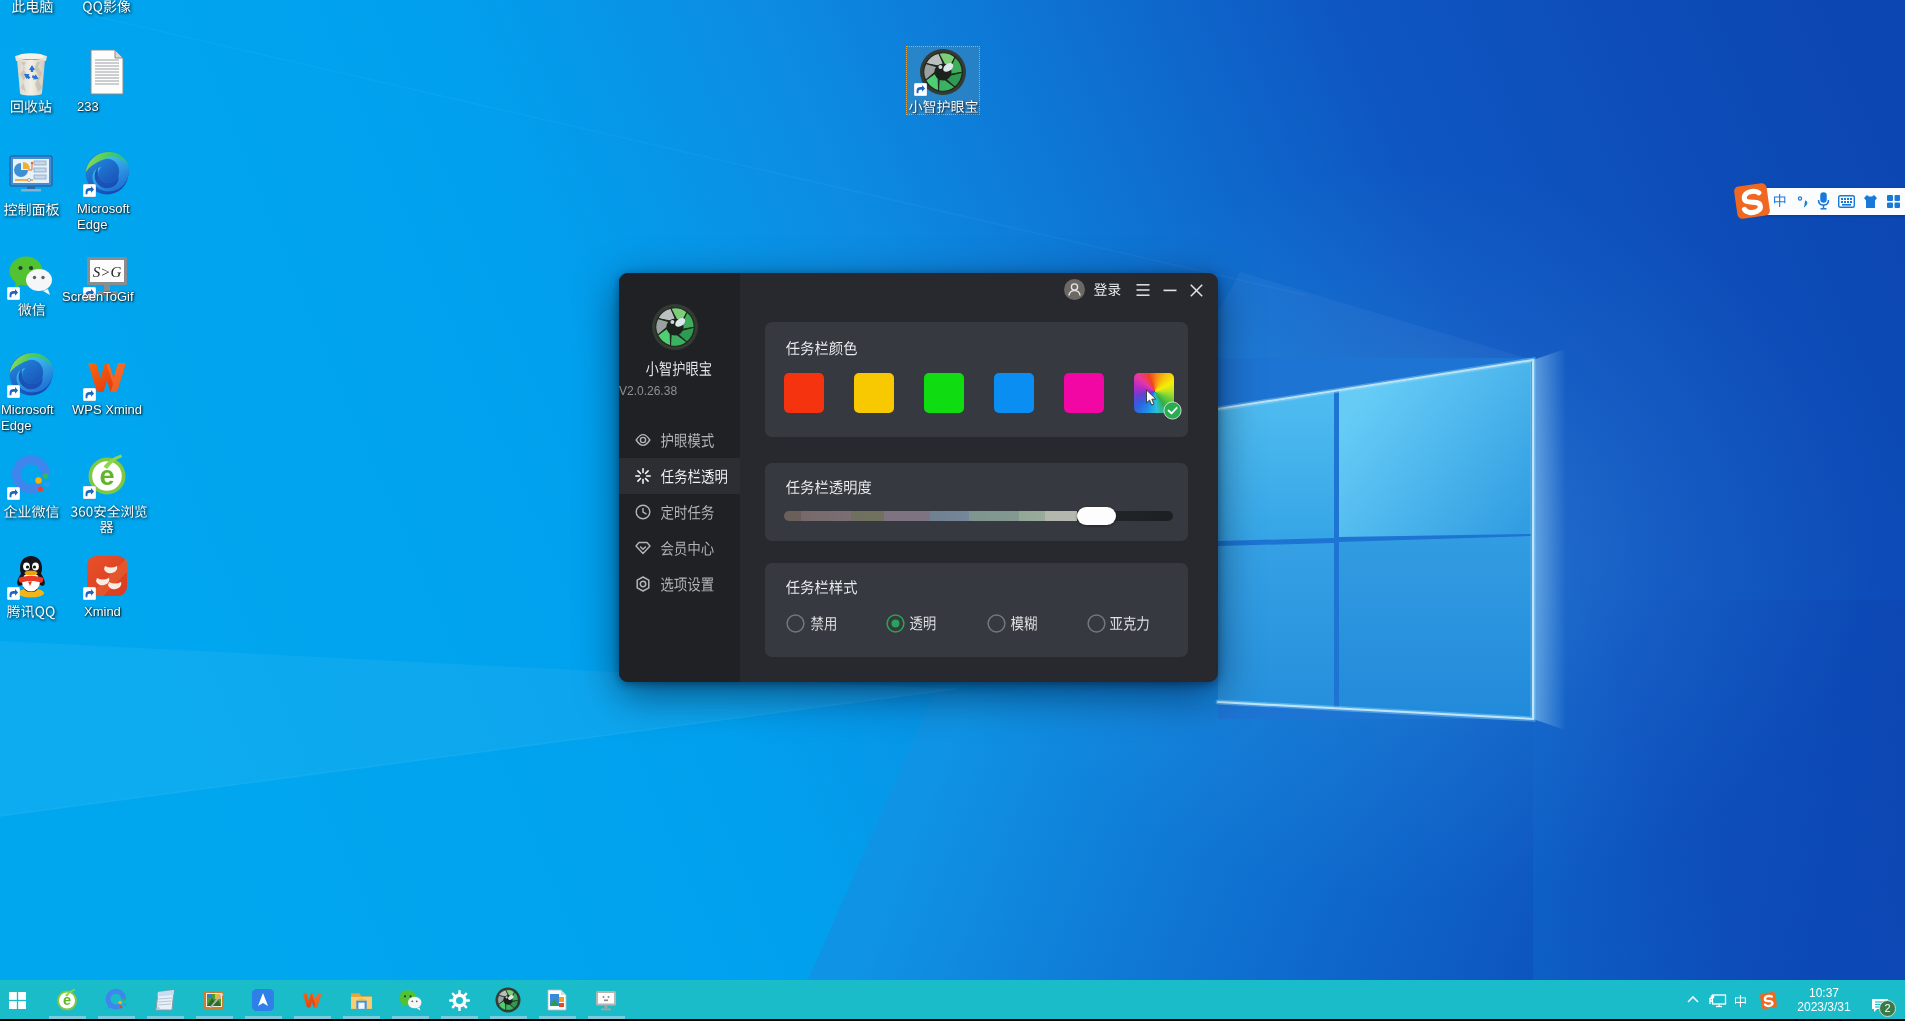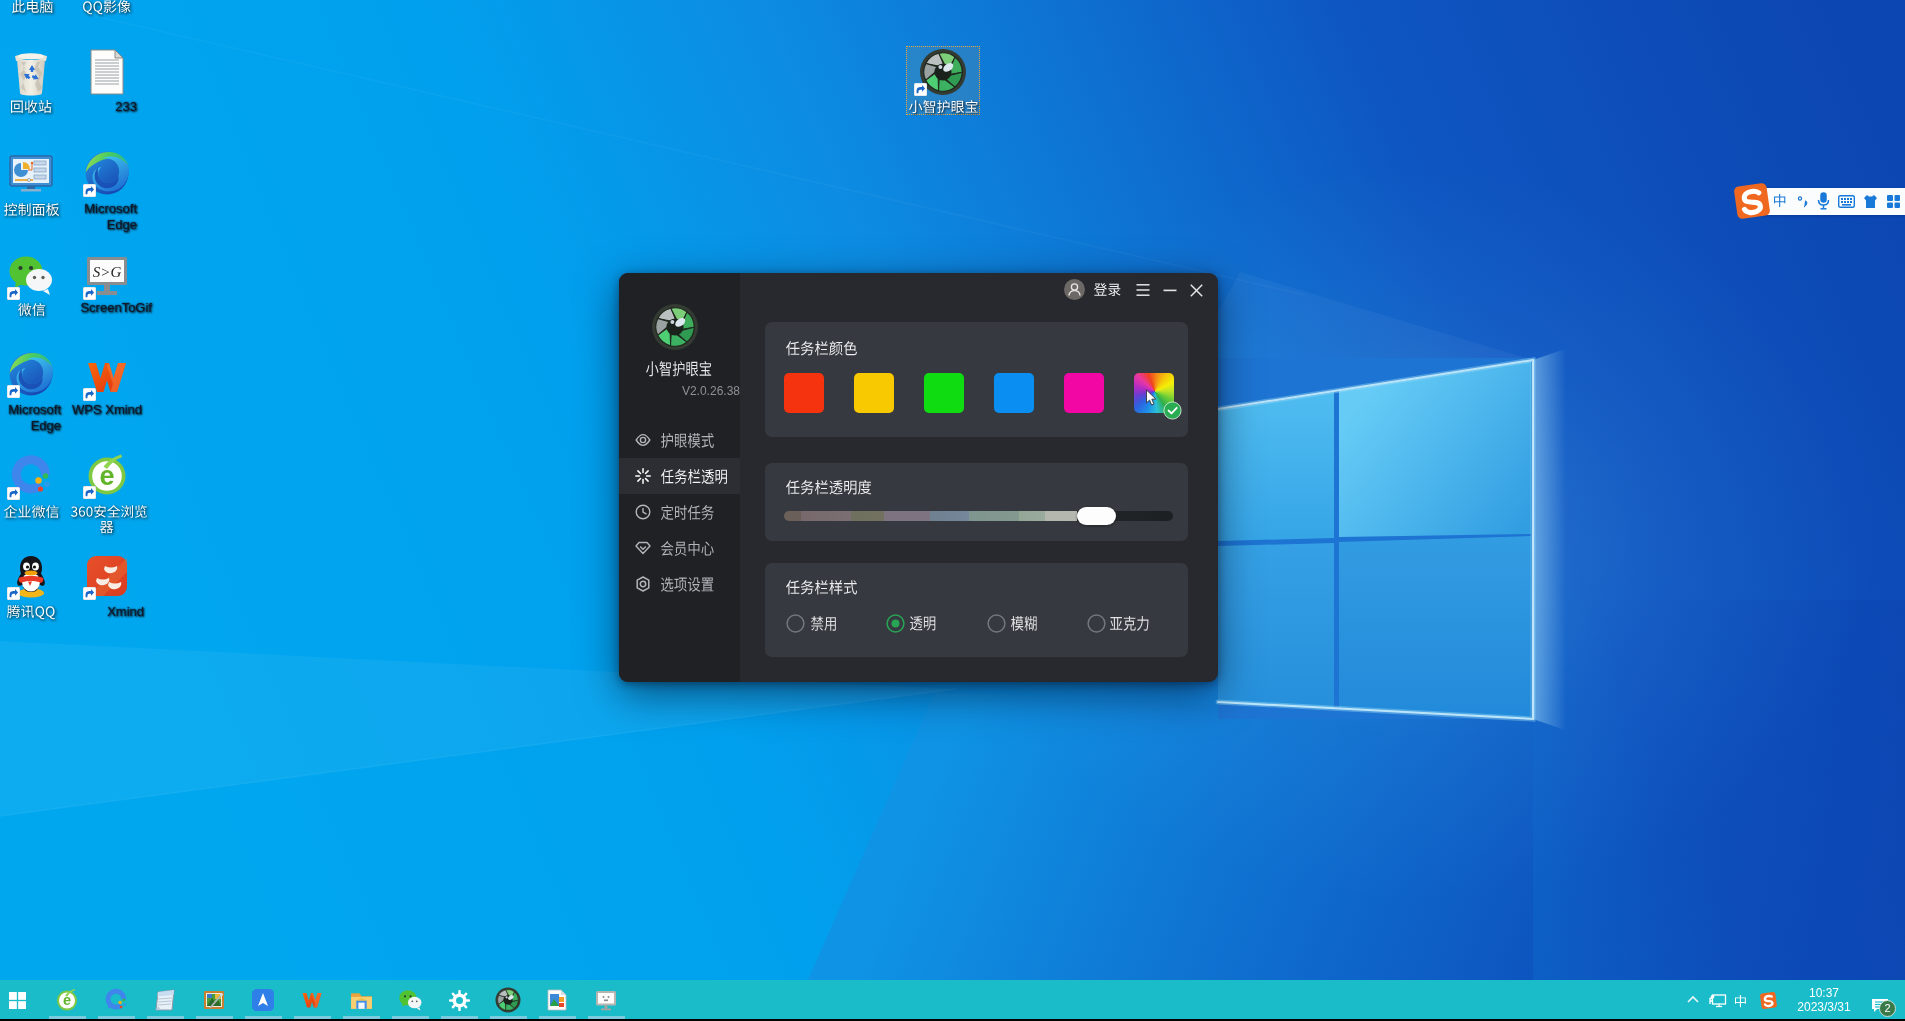--- a/index.html
+++ b/index.html
@@ -1,17 +1,17 @@
 <!DOCTYPE html>
 <html><head><meta charset="utf-8">
 <style>
 *{margin:0;padding:0;box-sizing:border-box}
 html,body{width:1905px;height:1021px;overflow:hidden;background:#0b7fd8;font-family:"Liberation Sans",sans-serif;}
 .abs{position:absolute}
-.lbl{position:absolute;color:#0f172a;font-size:13px;text-align:right;text-shadow:1px 1px 2px rgba(0,0,0,.9),0 0 2px rgba(0,0,0,.7);line-height:15.5px;white-space:nowrap}
+.lbl{position:absolute;color:#ffffff;font-size:13px;text-align:left;text-shadow:1px 1px 2px rgba(0,0,0,.9),0 0 2px rgba(0,0,0,.7);line-height:15.5px;white-space:nowrap}
 </style></head><body>
 <svg class="abs" style="left:0;top:0" width="1905" height="1021">
 <defs>
 <linearGradient id="bgM" gradientUnits="userSpaceOnUse" x1="250" y1="880" x2="1905" y2="180">
  <stop offset="0" stop-color="#00a7ef"></stop>
         <stop offset="0.28" stop-color="#01a0ee"></stop>
  <stop offset="0.45" stop-color="#0c8ce2"></stop>
         <stop offset="0.60" stop-color="#0e72d2"></stop>
  <stop offset="0.75" stop-color="#0e56c2"></stop>
         <stop offset="0.90" stop-color="#0d4cb8"></stop>
@@ -89,21 +89,21 @@
     <path d="M35.9,40.1 A19.2,19.2 0 0 1 19.4,43.7 L20.4,28.5 Z" fill="#3cb162" stroke="#20281f" stroke-width="1.1"></path>
     <path d="M19.6,43.7 A19.2,19.2 0 0 1 6.6,33.1 L19.0,24.4 Z" fill="#4ecf74" stroke="#20281f" stroke-width="1.1"></path>
     <path d="M6.7,33.2 A19.2,19.2 0 0 1 6.8,16.4 L21.4,20.7 Z" fill="#9aa1a1" stroke="#20281f" stroke-width="1.1"></path>
     <circle cx="24" cy="25" r="8.6" fill="#1a221b"></circle>
     <ellipse cx="29.2" cy="20.4" rx="5.6" ry="3.6" transform="rotate(-36 29.2 20.4)" fill="#dde8ee"></ellipse>
     <circle cx="21.4" cy="20.0" r="2.0" fill="#ccd6dc"></circle>
   </svg>
 <svg style="position:absolute;left:646.4px;top:361.3px;overflow:visible;" width="65.1" height="15.3">
     <path fill="#e8eaec" transform="scale(0.81 1) translate(-0.5 13.9) scale(0.016400 -0.016400)" d="M464 826V24C464 4 456 -2 436 -3C415 -4 343 -5 270 -2C282 -23 296 -59 301 -80C395 -81 457 -79 494 -66C530 -54 545 -31 545 24V826ZM705 571C791 427 872 240 895 121L976 154C950 274 865 458 777 598ZM202 591C177 457 121 284 32 178C53 169 86 151 103 138C194 249 253 430 286 577Z M1615 691H1823V478H1615ZM1545 759V410H1896V759ZM1269 118H1735V19H1269ZM1269 177V271H1735V177ZM1195 333V-80H1269V-43H1735V-78H1811V333ZM1162 843C1140 768 1100 693 1050 642C1067 634 1096 616 1110 605C1132 630 1153 661 1173 696H1258V637L1256 601H1050V539H1243C1221 478 1168 412 1040 362C1057 349 1079 326 1089 310C1194 357 1254 414 1288 472C1338 438 1413 384 1443 360L1495 411C1466 431 1352 501 1311 523L1316 539H1503V601H1328L1329 637V696H1477V757H1204C1214 780 1223 805 1231 829Z M2188 839V638H2054V566H2188V350C2132 334 2080 319 2038 309L2059 235L2188 274V14C2188 0 2183 -4 2170 -4C2158 -5 2117 -5 2071 -4C2082 -25 2090 -57 2094 -76C2161 -76 2201 -74 2226 -62C2252 -50 2261 -28 2261 14V297L2383 335L2372 404L2261 371V566H2377V638H2261V839ZM2591 811C2627 766 2666 708 2684 667H2447V400C2447 266 2434 93 2323 -29C2340 -40 2371 -67 2383 -82C2487 32 2515 198 2521 337H2850V274H2925V667H2686L2754 697C2736 736 2697 793 2658 837ZM2850 408H2522V599H2850Z M3821 546V422H3510V546ZM3821 609H3510V730H3821ZM3433 -80C3452 -67 3484 -56 3690 0C3688 16 3686 47 3687 68L3510 25V356H3616C3665 158 3758 3 3912 -73C3923 -52 3946 -23 3964 -8C3885 25 3821 81 3773 152C3829 185 3898 229 3949 271L3900 324C3860 287 3795 240 3740 206C3716 252 3697 302 3682 356H3894V796H3436V53C3436 11 3415 -9 3399 -18C3411 -33 3428 -63 3433 -80ZM3287 505V363H3140V505ZM3287 571H3140V710H3287ZM3287 298V152H3140V298ZM3074 777V-3H3140V85H3350V777Z M4614 171C4668 126 4738 64 4773 27L4828 71C4792 107 4720 167 4667 209ZM4430 830C4448 795 4469 751 4484 715H4083V504H4158V644H4839V520H4161V449H4457V292H4187V222H4457V19H4066V-51H4935V19H4538V222H4817V292H4538V449H4839V504H4916V715H4570C4554 753 4526 807 4503 848Z"></path>
   </svg>
-<div class="abs" style="left:619px;top:383.5px;width:121px;text-align:right;color:#8d9095;font-size:12px">V2.0.26.38</div>
+<div class="abs" style="left:619px;top:383.5px;width:121px;text-align:left;color:#8d9095;font-size:12px">V2.0.26.38</div>
 <svg class="abs" style="left:635px;top:432px" width="16" height="16">
     <path d="M1.2,8 C3.5,4.4 6.5,2.6 8,2.6 C9.5,2.6 12.5,4.4 14.8,8 C12.5,11.6 9.5,13.4 8,13.4 C6.5,13.4 3.5,11.6 1.2,8 Z" fill="none" stroke="#b2b5ba" stroke-width="1.4"></path>
     <circle cx="8" cy="8" r="2.6" fill="none" stroke="#b2b5ba" stroke-width="1.4"></circle>
   </svg>
 <svg style="position:absolute;left:661.0px;top:433.2px;overflow:visible;" width="52.8" height="14.9">
     <path fill="#b2b5ba" transform="scale(0.83 1) translate(-0.6 13.6) scale(0.016200 -0.016200)" d="M188 839V638H54V566H188V350C132 334 80 319 38 309L59 235L188 274V14C188 0 183 -4 170 -4C158 -5 117 -5 71 -4C82 -25 90 -57 94 -76C161 -76 201 -74 226 -62C252 -50 261 -28 261 14V297L383 335L372 404L261 371V566H377V638H261V839ZM591 811C627 766 666 708 684 667H447V400C447 266 434 93 323 -29C340 -40 371 -67 383 -82C487 32 515 198 521 337H850V274H925V667H686L754 697C736 736 697 793 658 837ZM850 408H522V599H850Z M1821 546V422H1510V546ZM1821 609H1510V730H1821ZM1433 -80C1452 -67 1484 -56 1690 0C1688 16 1686 47 1687 68L1510 25V356H1616C1665 158 1758 3 1912 -73C1923 -52 1946 -23 1964 -8C1885 25 1821 81 1773 152C1829 185 1898 229 1949 271L1900 324C1860 287 1795 240 1740 206C1716 252 1697 302 1682 356H1894V796H1436V53C1436 11 1415 -9 1399 -18C1411 -33 1428 -63 1433 -80ZM1287 505V363H1140V505ZM1287 571H1140V710H1287ZM1287 298V152H1140V298ZM1074 777V-3H1140V85H1350V777Z M2472 417H2820V345H2472ZM2472 542H2820V472H2472ZM2732 840V757H2578V840H2507V757H2360V693H2507V618H2578V693H2732V618H2805V693H2945V757H2805V840ZM2402 599V289H2606C2602 259 2598 232 2591 206H2340V142H2569C2531 65 2459 12 2312 -20C2326 -35 2345 -63 2352 -80C2526 -38 2607 34 2647 140C2697 30 2790 -45 2920 -80C2930 -61 2950 -33 2966 -18C2853 6 2767 61 2719 142H2943V206H2666C2671 232 2676 260 2679 289H2893V599ZM2175 840V647H2050V577H2175V576C2148 440 2090 281 2032 197C2045 179 2063 146 2072 124C2110 183 2146 274 2175 372V-79H2247V436C2274 383 2305 319 2318 286L2366 340C2349 371 2273 496 2247 535V577H2350V647H2247V840Z M3709 791C3761 755 3823 701 3853 665L3905 712C3875 747 3811 798 3760 833ZM3565 836C3565 774 3567 713 3570 653H3055V580H3575C3601 208 3685 -82 3849 -82C3926 -82 3954 -31 3967 144C3946 152 3918 169 3901 186C3894 52 3883 -4 3855 -4C3756 -4 3678 241 3653 580H3947V653H3649C3646 712 3645 773 3645 836ZM3059 24 3083 -50C3211 -22 3395 20 3565 60L3559 128L3345 82V358H3532V431H3090V358H3270V67Z"></path>
   </svg>
 <svg class="abs" style="left:635px;top:468px" width="16" height="16">
     <g stroke="#ffffff" stroke-width="1.5" stroke-linecap="round">
       <line x1="8" y1="0.8" x2="8" y2="4.4"></line>
@@ -549,21 +549,21 @@
 <text x="24" y="25" font-family="Liberation Serif,serif" font-style="italic" font-size="15" fill="#222" text-anchor="middle">S&gt;G</text>
 <rect x="21" y="33" width="6" height="6" fill="#8a8d90"></rect>
     <rect x="14" y="39" width="20" height="4" fill="#8a8d90"></rect>
   </svg>
 <svg class="abs" style="left:83.0px;top:287px" width="13" height="13" viewBox="0 0 13 13">
     <g transform="translate(0,0)">
       <rect width="13" height="13" rx="1.5" fill="#fff" stroke="#9aa8b8" stroke-width="0.5"></rect>
 <path d="M2.6,10.14 L2.6,7.15 C2.6,4.94 4.55,3.9 6.5,3.9 L8.06,3.9 L8.06,2.08 L11.049999999999999,5.46 L8.06,8.84 L8.06,6.76 L6.24,6.76 C4.94,6.76 4.42,7.8 4.42,10.14 Z" fill="#1a66c8"></path>
     </g>
   </svg>
-<div class="lbl" style="left:62px;top:300px;width:90px">ScreenToGif</div>
+<div class="lbl" style="left:62px;top:289px;width:90px">ScreenToGif</div>
 <svg class="abs" style="left:7.0px;top:350px" width="48" height="48" viewBox="0 0 48 48">
     <defs>
 <linearGradient id="egG" x1="0" y1="0" x2="1" y2="0.2">
         <stop offset="0" stop-color="#9ede52"></stop>
         <stop offset="0.55" stop-color="#48cc60"></stop>
         <stop offset="1" stop-color="#2fb890"></stop>
       </linearGradient>
 <linearGradient id="egB" x1="0.1" y1="0" x2="0.8" y2="1">
         <stop offset="0" stop-color="#2492e4"></stop>
         <stop offset="1" stop-color="#1640ac"></stop>

